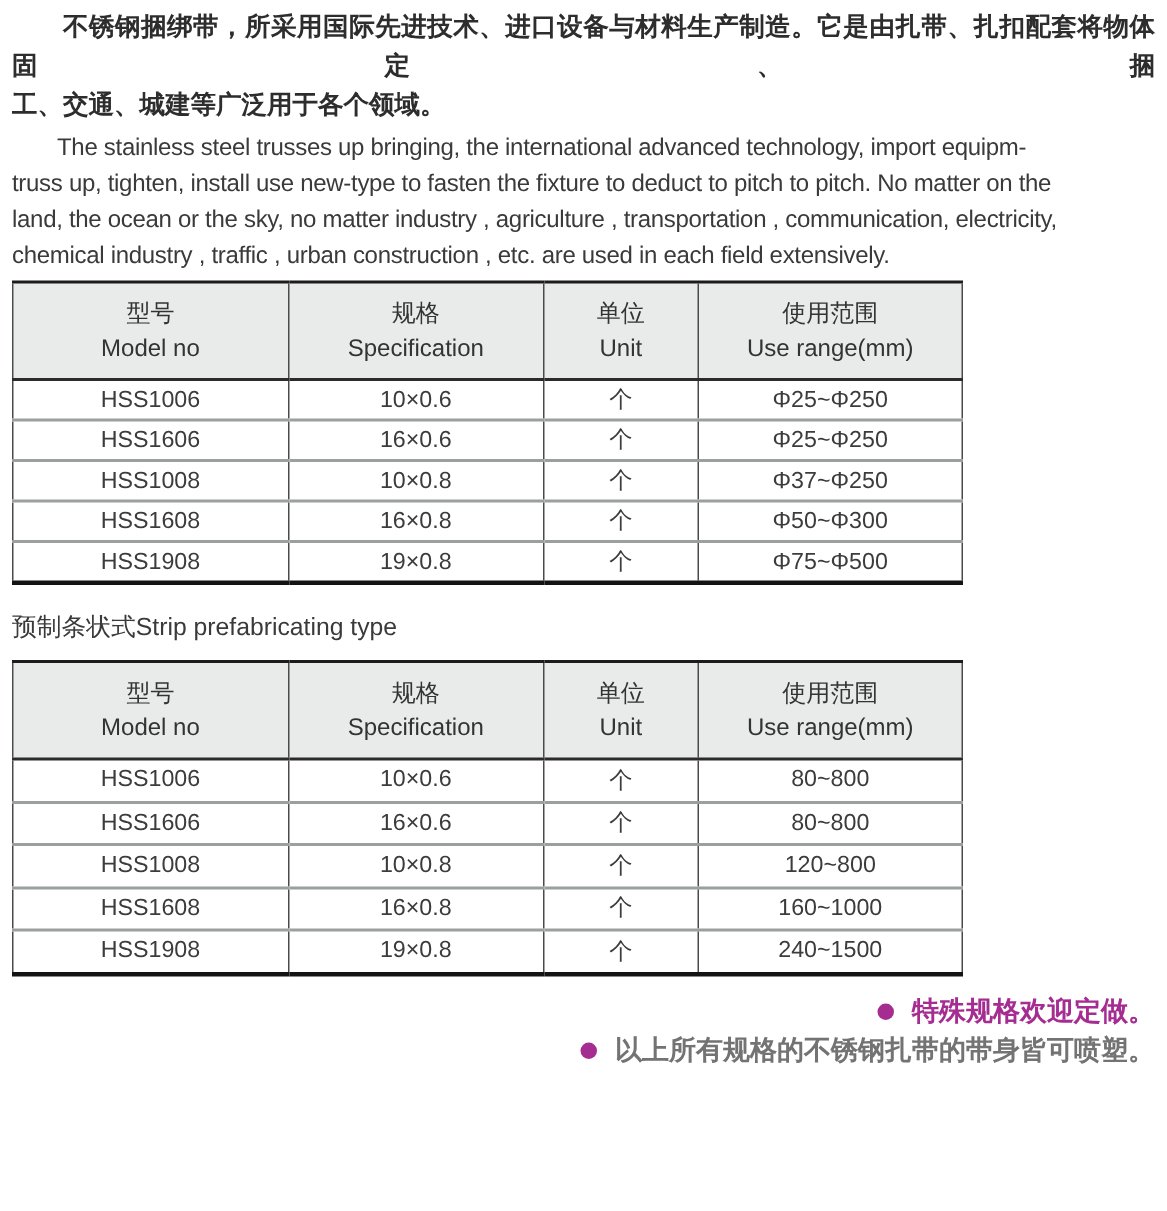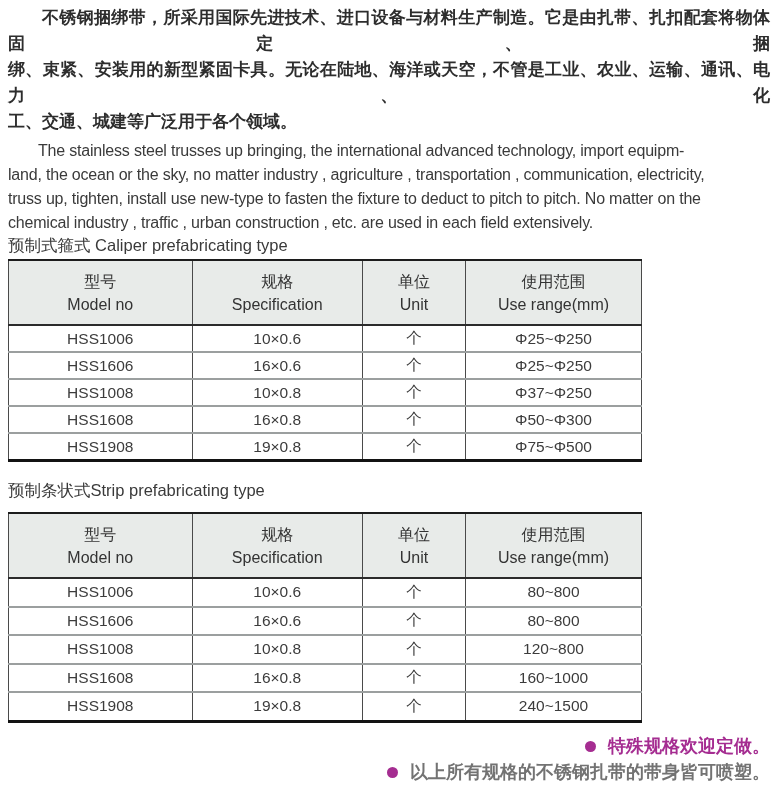--- a/index.html
+++ b/index.html
@@ -72,32 +72,30 @@
   }
   .note-item.cn .note-text { font-size: 18px; font-weight: 700; line-height: 21px; }
 </style>
 </head>
 <body>
 
 <div class="page">
 
   <div class="cn-para">
     <div class="cn-line first just">不锈钢捆绑带，所采用国际先进技术、进口设备与材料生产制造。它是由扎带、扎扣配套将物体固定、捆</div>
-    <div class="cn-line just">绑、束紧、安装用的新型紧固卡具。无论在陆地、海洋或天空，不管是工业、农业、运输、通讯、电力、化</div>
     <div class="cn-line">工、交通、城建等广泛用于各个领域。</div>
   </div>
 
   <div class="en-para">
     <div class="en-line first">The stainless steel  trusses up bringing, the international advanced technology, import equipm-</div>
+    <div class="en-line">truss up, tighten, install use new-type to fasten the fixture to deduct to pitch to pitch. No matter on the</div>
     <div class="en-line">land, the ocean or the sky, no matter industry , agriculture , transportation , communication, electricity,</div>
-    <div class="en-line">truss up, tighten, install use new-type to fasten the fixture to deduct to pitch to pitch. No matter on the</div>
     <div class="en-line">chemical industry , traffic , urban construction , etc. are used in each field extensively.</div>
   </div>
 
-  <div class="section-label">预制式箍式 Caliper prefabricating type</div>
 
   <table class="spec t1">
     <colgroup>
       <col style="width:29%">
         <col style="width:26.9%">
         <col style="width:16.3%">
         <col style="width:27.8%">
     </colgroup>
     <thead>
       <tr>

